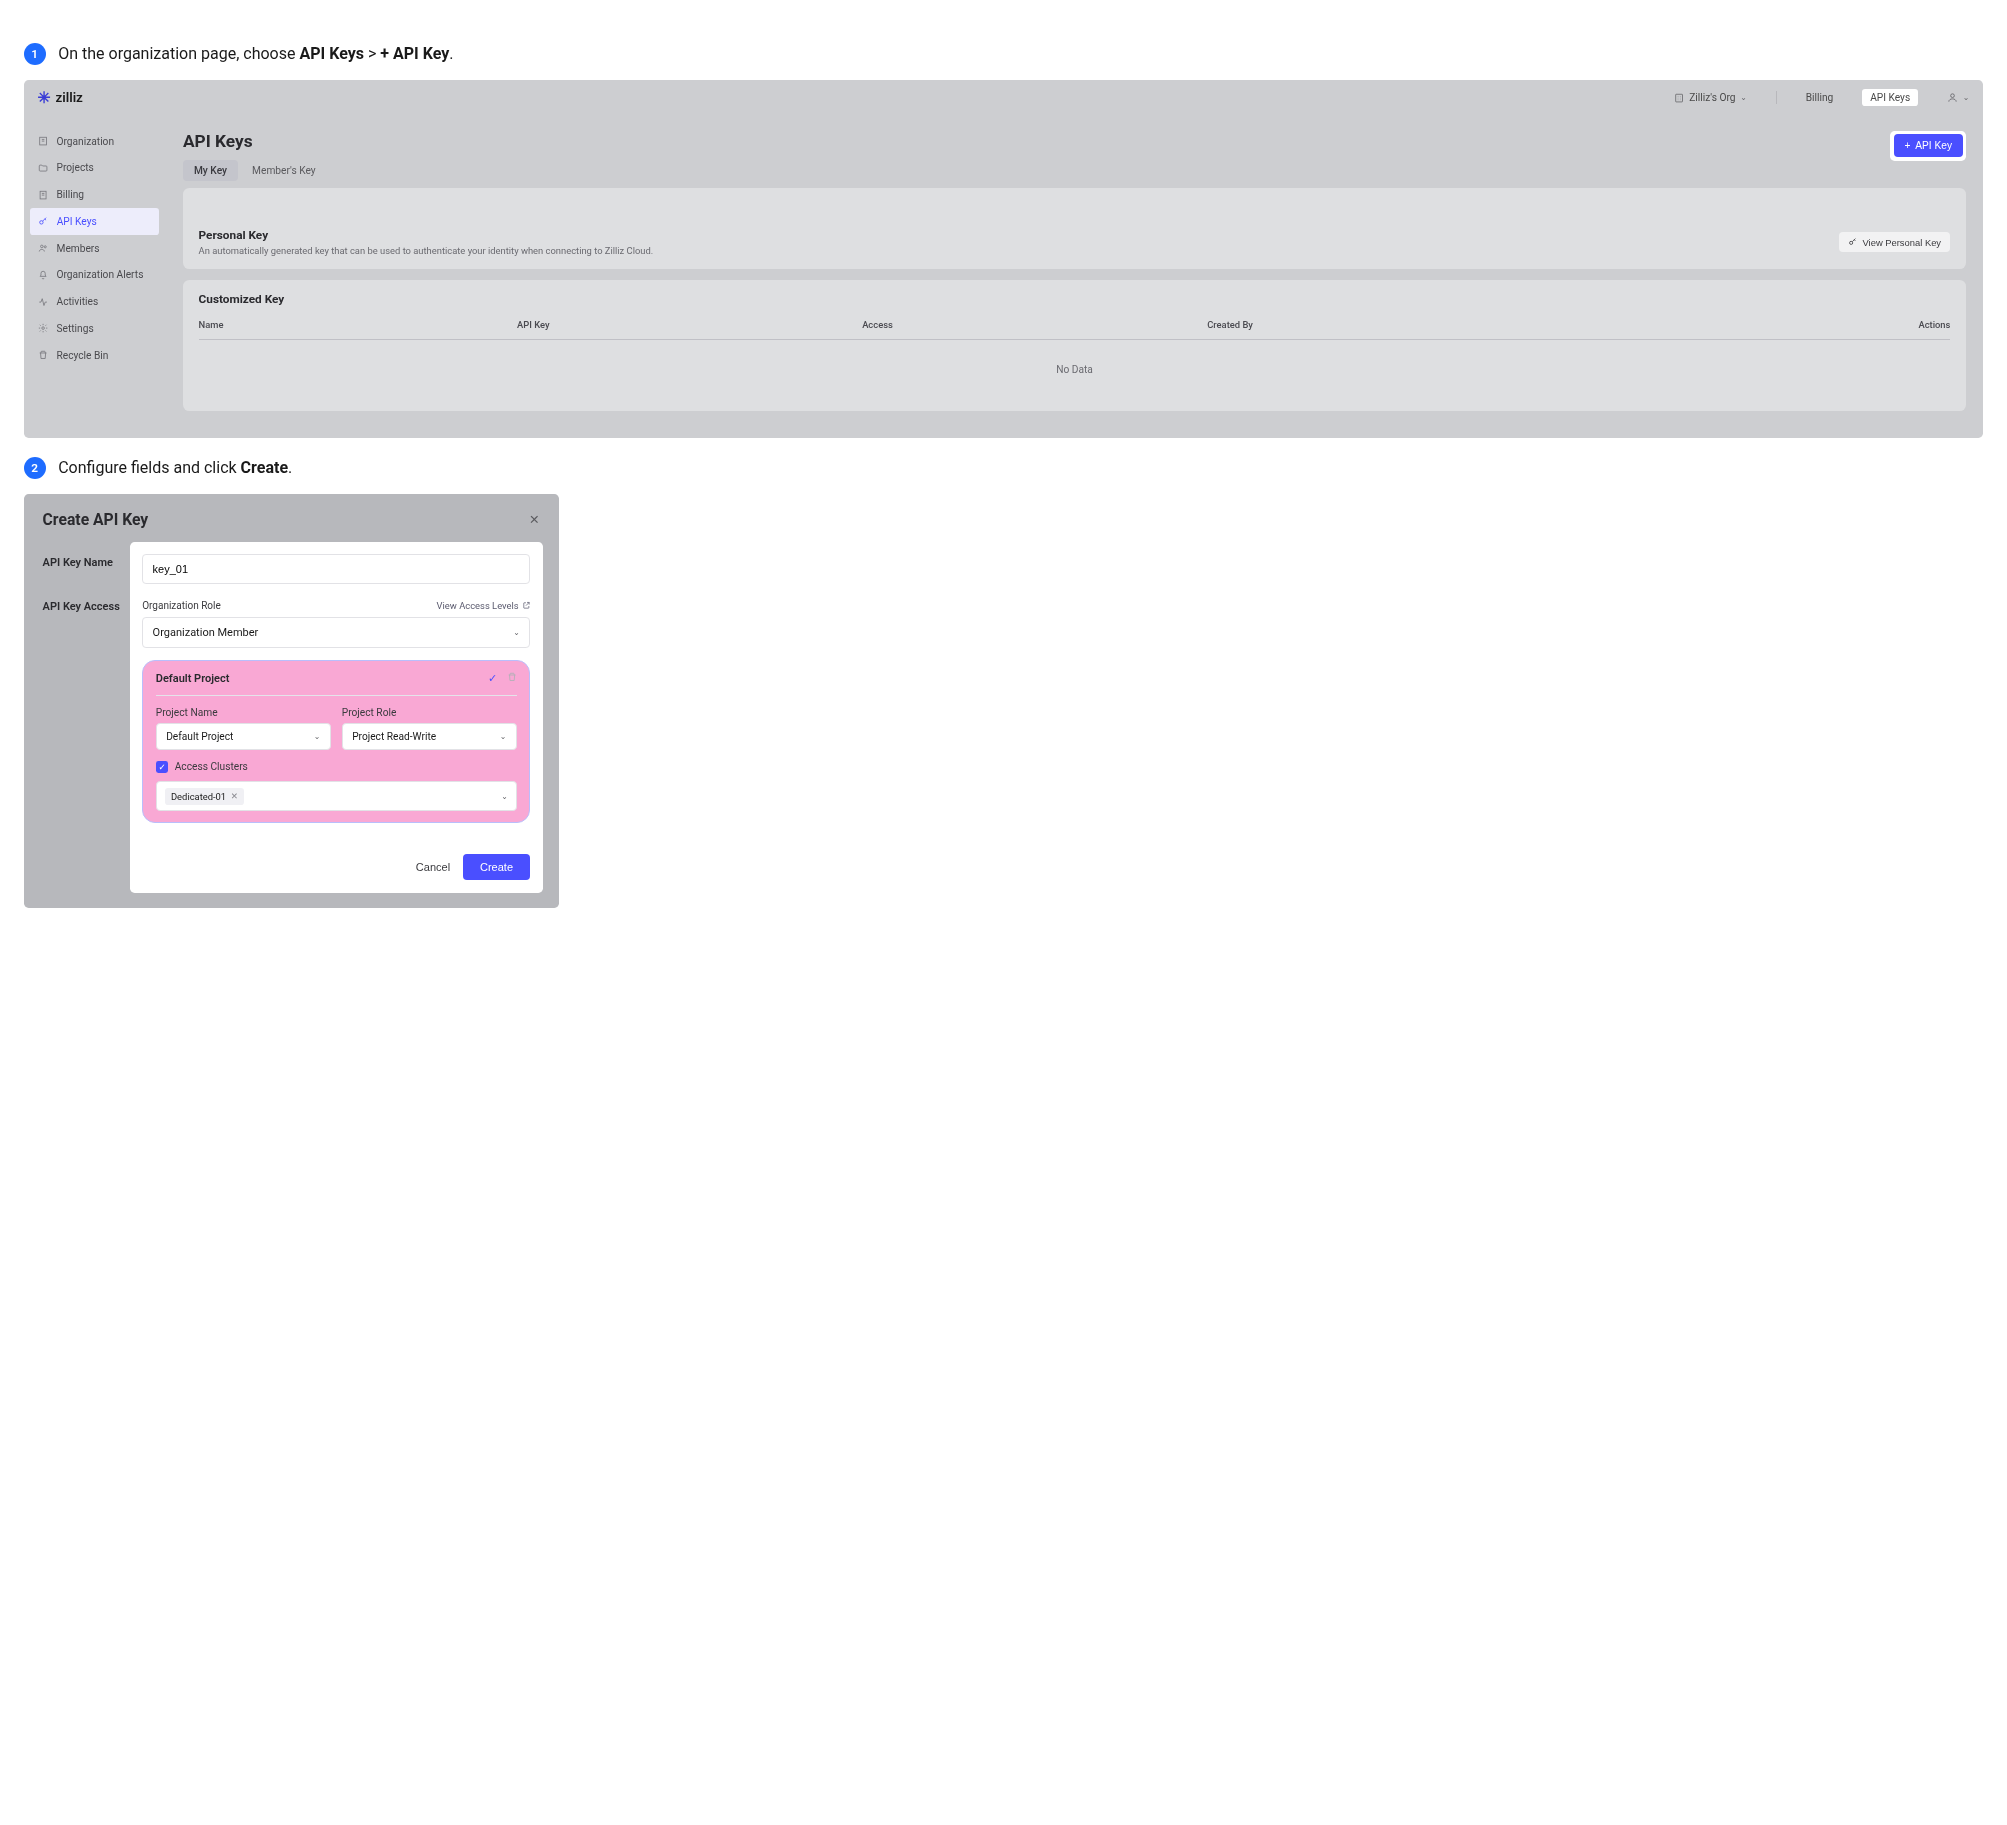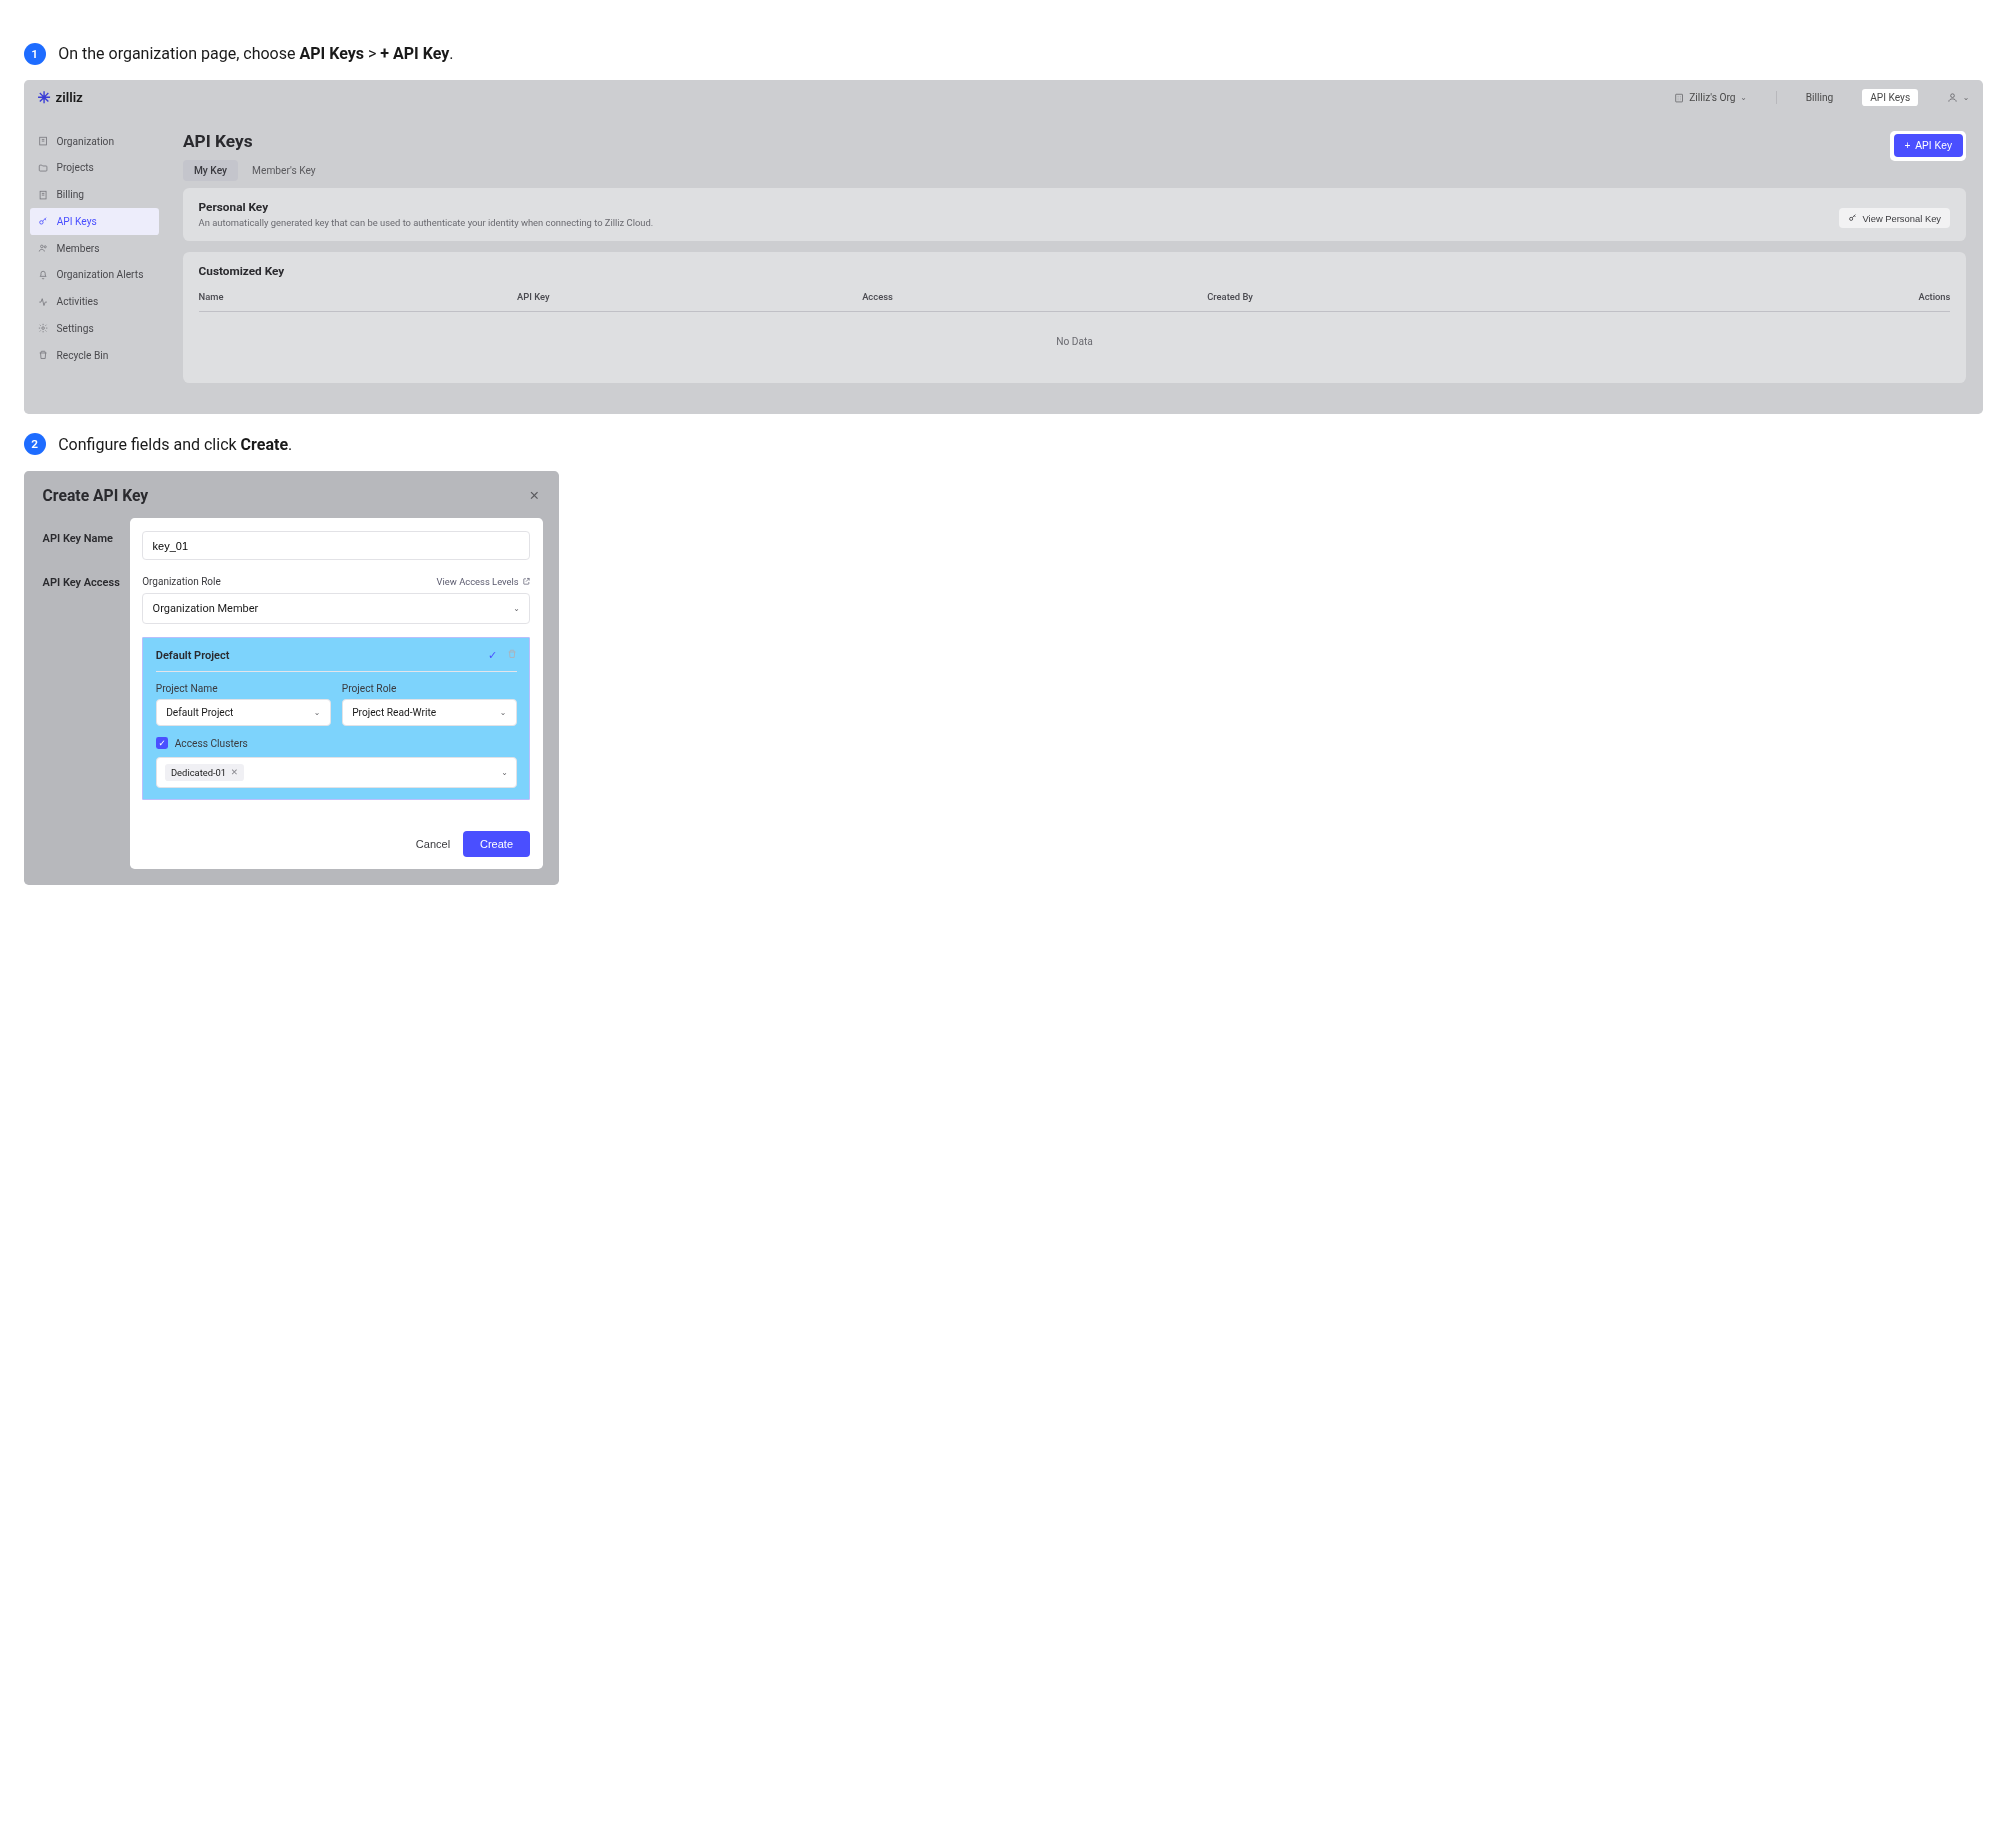--- a/index.html
+++ b/index.html
@@ -33,21 +33,21 @@
 .page-title { font-size: 17.3px; font-weight: 700; color: #2a2a2e; margin-bottom: 9.4px; }
 .main-header { display: flex; justify-content: space-between; align-items: flex-start; }
 .add-btn-wrap { background: #fff; padding: 3.1px; border-radius: 4.7px; }
 .add-btn { background: #4a4fff; color: #fff; border: none; padding: 6.3px 11px; border-radius: 3.9px; font-size: 10.2px; display: flex; align-items: center; gap: 4.7px; cursor: pointer; }
 
 .tabs { display: flex; gap: 3.1px; margin-bottom: 7px; }
 .tab { padding: 4.7px 11px; font-size: 10.2px; border-radius: 3.9px; cursor: pointer; color: #5a5a5e; }
 .tab.active { background: #c4c5cc; color: #3a3a40; font-weight: 500; }
 
 .section-card { background: rgba(255,255,255,0.35); border-radius: 6.3px; padding: 12.6px 15.7px; margin-bottom: 11px; }
-.section-card-header { display: flex; justify-content: space-between; align-items: flex-end; }
+.section-card-header { display: flex; justify-content: space-between; align-items: center; margin-top: 28px; }
 .section-title { font-size: 11.8px; font-weight: 700; color: #2a2a2e; margin-bottom: 3.1px; }
 .section-desc { font-size: 9.4px; color: #6a6a70; }
 .view-key-btn { background: rgba(255,255,255,0.6); border: none; padding: 4.7px 9.4px; border-radius: 3.9px; font-size: 9.4px; display: flex; align-items: center; gap: 4.7px; cursor: pointer; color: #3a3a3e; }
 
 .table-header { display: grid; grid-template-columns: 1.2fr 1.3fr 1.3fr 2fr 0.8fr; padding: 9.4px 0; font-size: 9.4px; color: #4a4a50; font-weight: 500; border-bottom: 0.8px solid #c0c0c6; }
 .table-header .th:last-child { text-align: right; }
 .no-data { text-align: center; padding: 23.6px 0; font-size: 10.2px; color: #6a6a70; }
 
 
 .modal-window { background: #b7b8bc; border-radius: 4.7px; padding: 0; max-width: 535px; position: relative; }
@@ -61,21 +61,21 @@
 .modal-label.access { margin-top: 4.7px; }
 
 .modal-panel { flex: 1; background: #fff; border-radius: 4.7px; padding: 12.6px; margin-right: 15.7px; }
 .text-input { width: 100%; border: 0.8px solid #e2e2e6; border-radius: 3.9px; padding: 7.9px 9.4px; font-size: 11px; margin-bottom: 15.7px; }
 
 .org-role-header { display: flex; justify-content: space-between; align-items: center; margin-bottom: 6.3px; }
 .field-label { font-size: 10px; color: #3a3a3e; }
 .link-sm { font-size: 9.4px; color: #5a5a6e; display: flex; align-items: center; gap: 3.1px; cursor: pointer; }
 .select-box { width: 100%; border: 0.8px solid #e2e2e6; border-radius: 3.9px; padding: 7.9px 9.4px; font-size: 11px; display: flex; justify-content: space-between; align-items: center; cursor: pointer; margin-bottom: 12.6px; }
 
-.project-box { border: 0.8px solid #b9befc; background: #7dd3fc; border-radius: 1px; padding: 11px 12.6px; }
+.project-box { border: 0.8px solid #b9befc; background: #f9a8d4; border-radius: 13px; padding: 11px 12.6px; }
 .project-box-header { display: flex; justify-content: space-between; align-items: center; padding-bottom: 9.4px; border-bottom: 0.8px solid #e4e4ea; margin-bottom: 11px; }
 .project-box-title { font-size: 11px; font-weight: 600; color: #2a2a2e; }
 .project-box-actions { display: flex; gap: 9.4px; }
 .check-icon { color: #4a4fff; font-size: 11px; }
 .trash-icon { color: #b0b0b6; font-size: 10.2px; }
 
 .project-fields { display: flex; gap: 11px; margin-bottom: 11px; }
 .project-field { flex: 1; }
 .project-field-label { font-size: 10.2px; color: #3a3a3e; margin-bottom: 4.7px; }
 .select-sm { background: #fff; border: 0.8px solid #e2e2e6; border-radius: 3.9px; padding: 7px 9.4px; font-size: 10.2px; display: flex; justify-content: space-between; align-items: center; cursor: pointer; }

